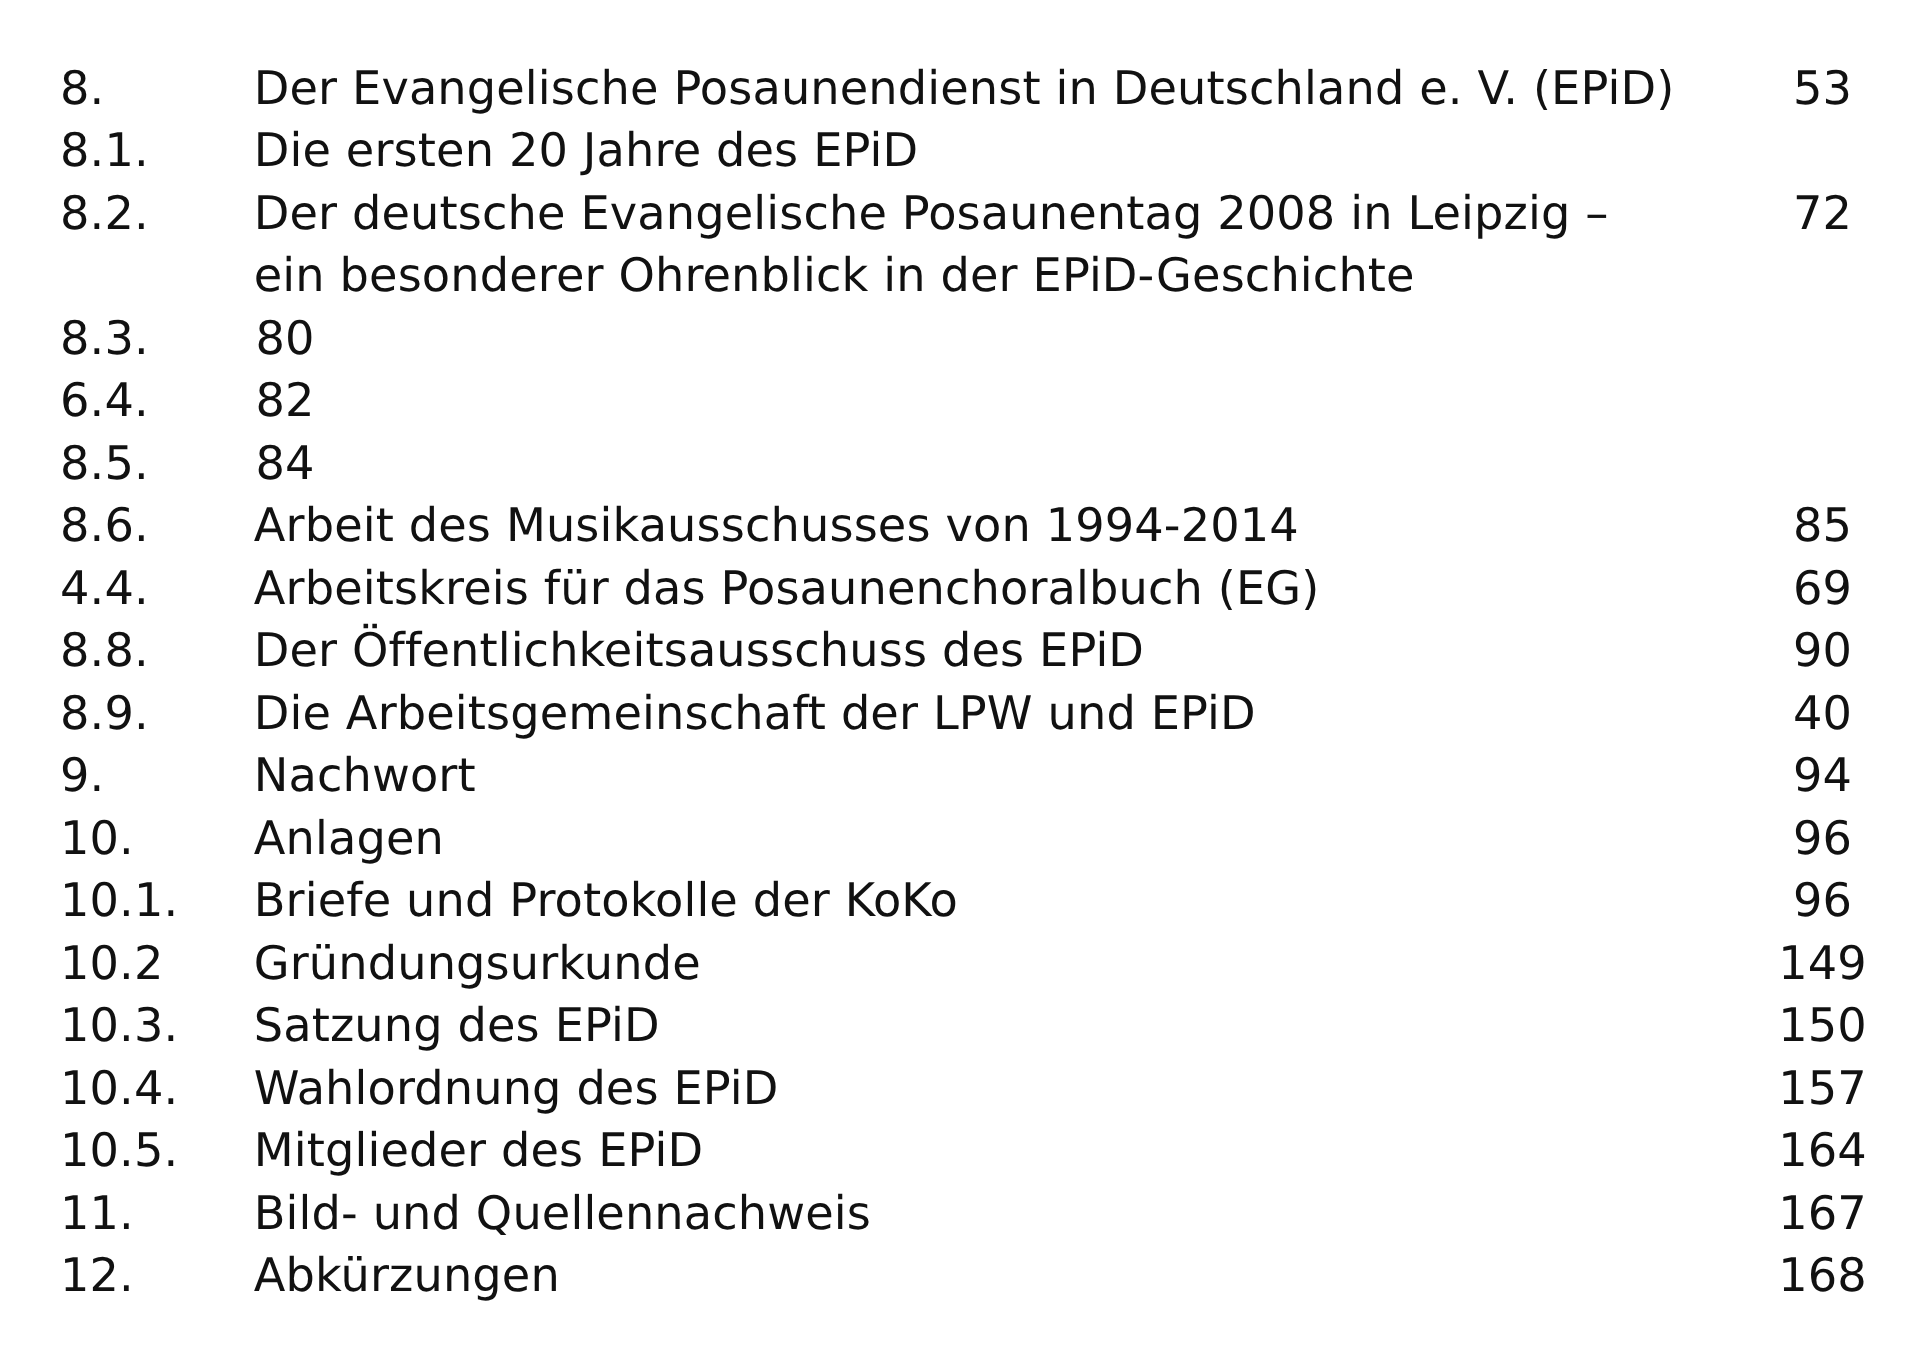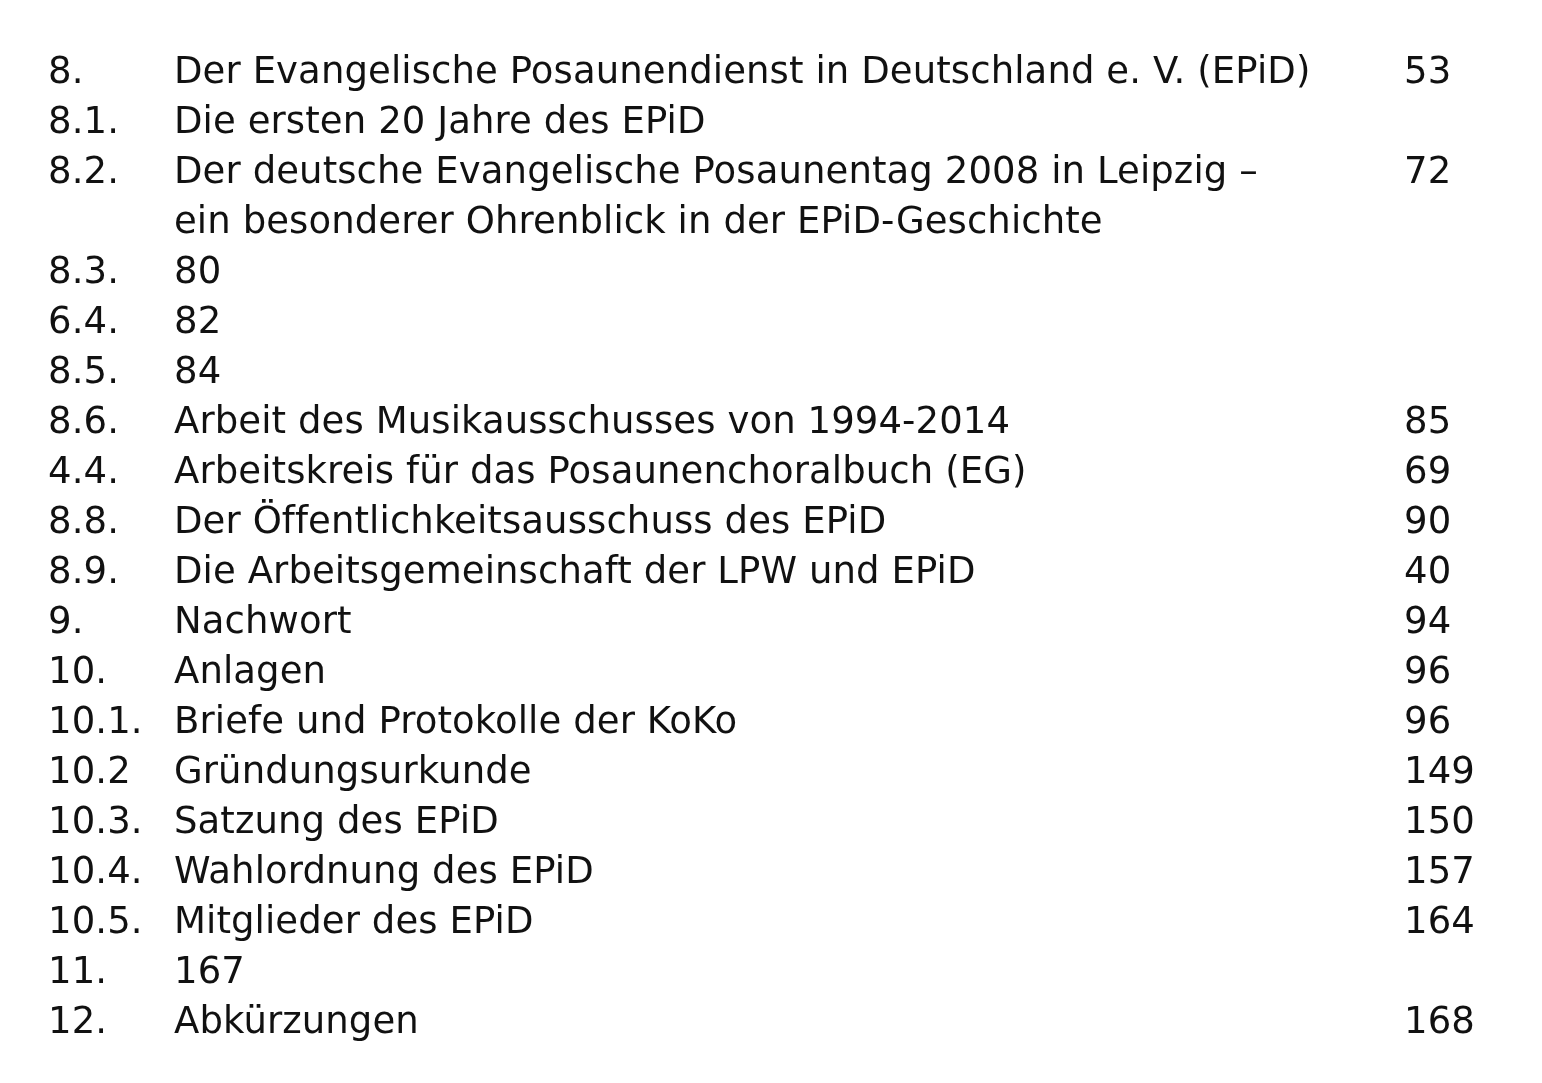--- a/index.html
+++ b/index.html
@@ -35,25 +35,26 @@
     width: 126px;
     text-align: left;
     white-space: nowrap;
   }
   .title-cell {
     flex: 1 1 auto;
     padding-right: 18px;
   }
   .title-line {
     display: block;
+    margin-left: 29px;
   }
   .page {
     flex: 0 0 auto;
     width: 108px;
-    text-align: left;
+    text-align: center;
     white-space: nowrap;
   }
 </style>
 </head>
 <body>
 
 <div id="toc">
     <div class="toc-row">
       <span class="num">8.</span>
       <span class="title-cell">
@@ -160,20 +161,23 @@
     </div>
     <div class="toc-row">
       <span class="num">10.5.</span>
       <span class="title-cell">
         <span class="title-line">Mitglieder des EPiD</span>
       </span>
       <span class="page">164</span>
     </div>
     <div class="toc-row">
       <span class="num">11.</span>
+      <span class="title-cell">
+        <span class="title-line">Bild- und Quellennachweis</span>
+      </span>
       <span class="page">167</span>
     </div>
     <div class="toc-row">
       <span class="num">12.</span>
       <span class="title-cell">
         <span class="title-line">Abkürzungen</span>
       </span>
       <span class="page">168</span>
     </div>
   </div>

